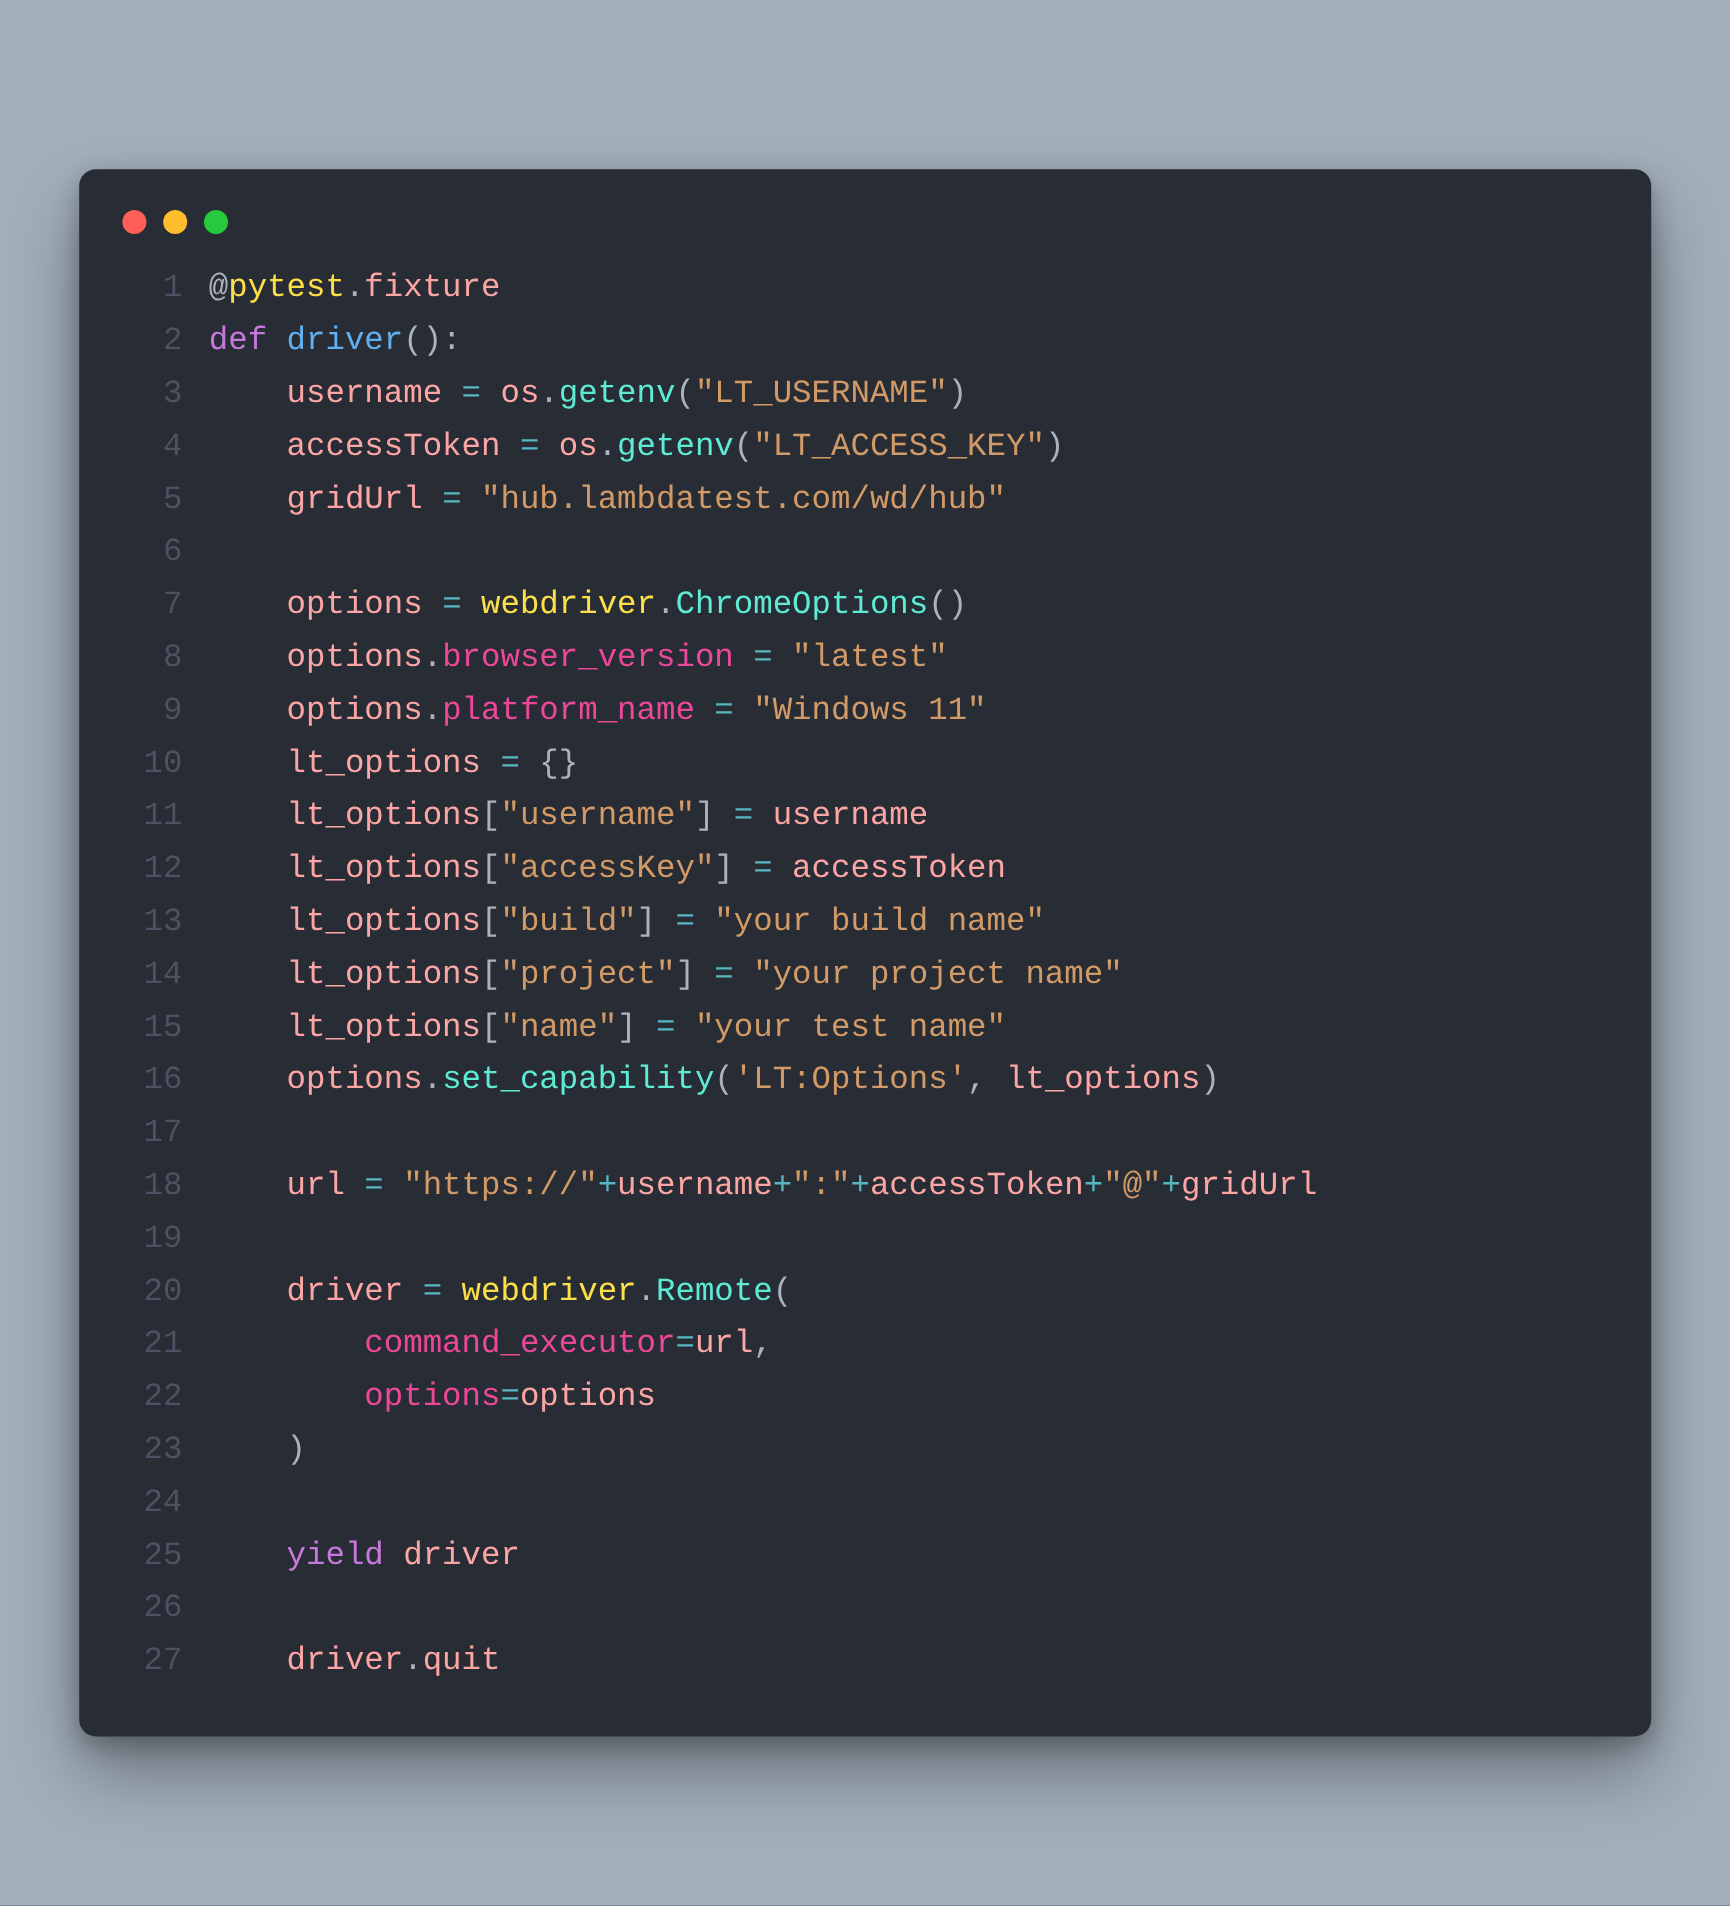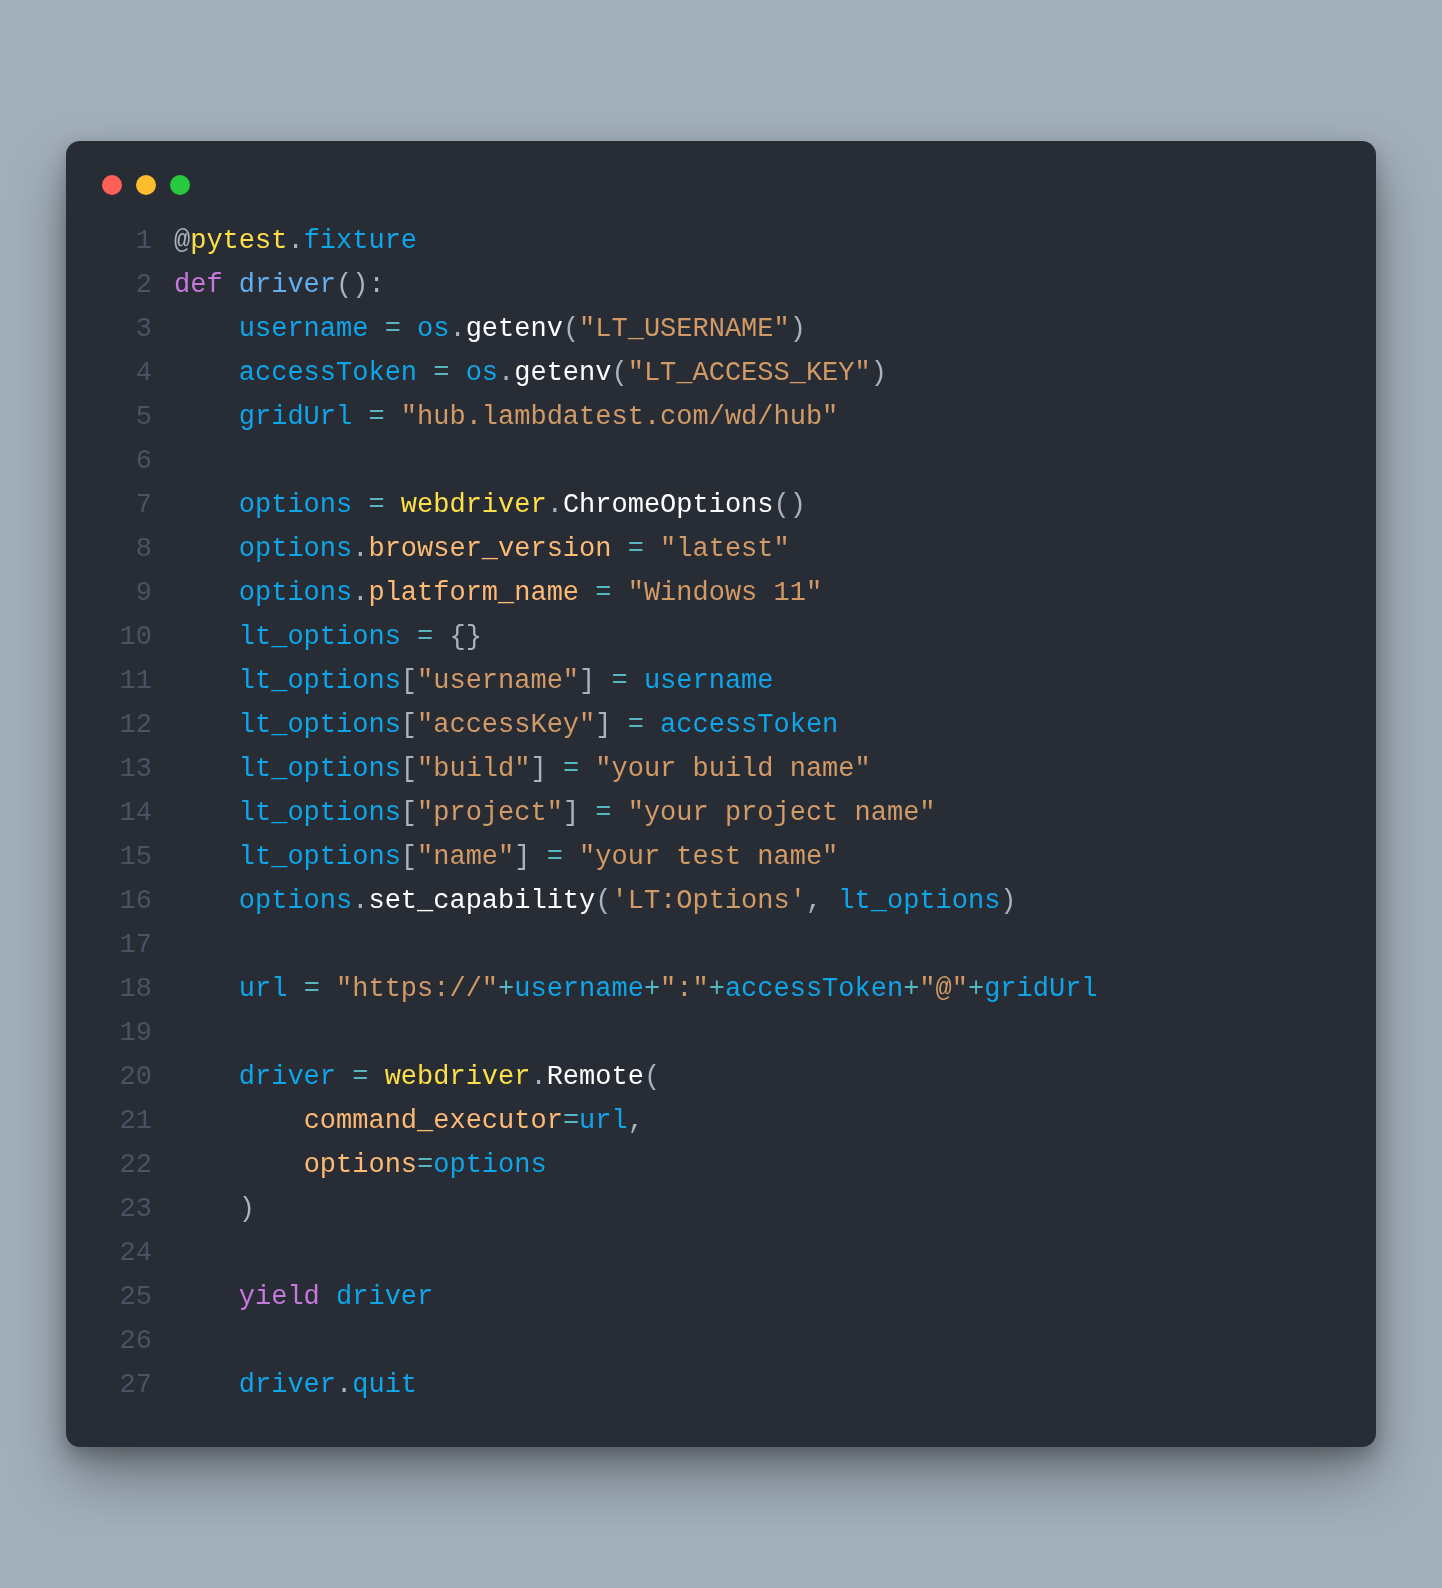--- a/index.html
+++ b/index.html
@@ -58,23 +58,23 @@
   }
   .code {
     color: #abb2bf;
   }
 
   
   .tok-decor   { color: #abb2bf; }       
   .tok-ns      { color: #fde047; }       
   .tok-kw      { color: #c678dd; margin-top: 16px; }       
   .tok-fn      { color: #61afef; }       
-  .tok-method  { color: #ffffff; }       
-  .tok-ident   { color: #0ea5e9; }       
-  .tok-param   { color: #fdba74; }       
+  .tok-method  { color: #5eead4; }       
+  .tok-ident   { color: #fca5a5; }       
+  .tok-param   { color: #ec4899; }       
   .tok-op      { color: #56b6c2; }       
   .tok-punc    { color: #abb2bf; }       
   .tok-str2    { color: #d19a66; }       
 
 </style>
 </head>
 <body>
 
 <div class="stage">
   <div class="window">

